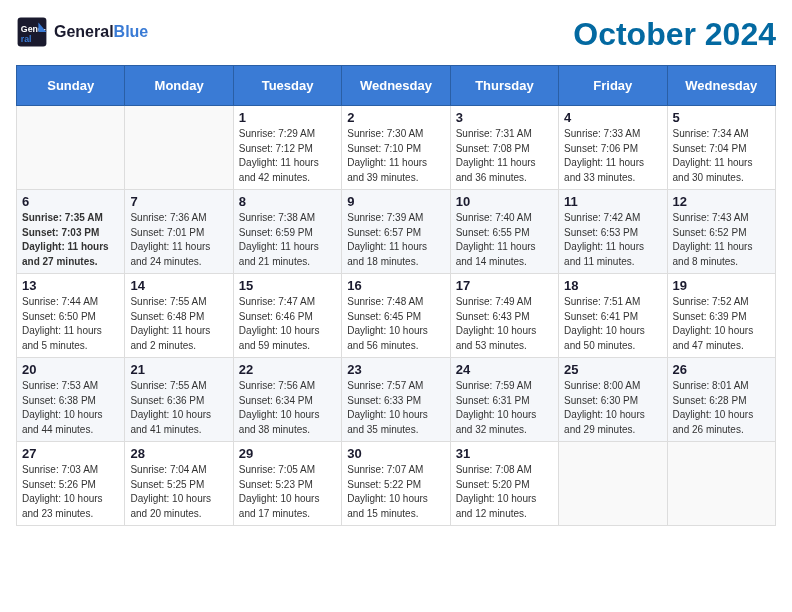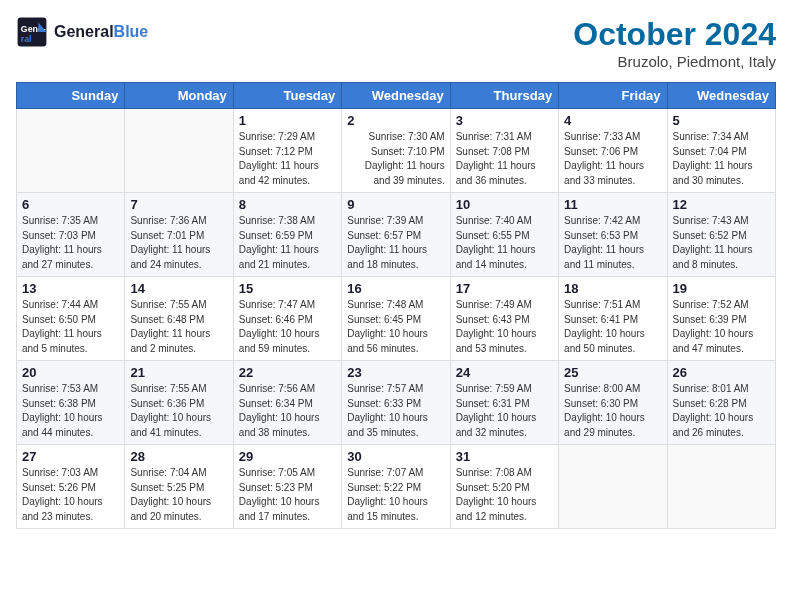--- a/index.html
+++ b/index.html
@@ -38,22 +38,22 @@
       color: #444;
     }
     table {
       width: 100%;
       border-collapse: collapse;
       table-layout: fixed;
     }
     th {
       background-color: #3a7bd5;
       color: #fff;
-      text-align: right;
-      padding: 5px 6px;
+      text-align: center;
+      padding: 12px 6px;
       font-size: 13px;
       font-weight: bold;
       border: 1px solid #2a5fa5;
     }
     td {
       vertical-align: top;
       padding: 4px 5px;
       font-size: 10.5px;
       color: #333;
       border: 1px solid #ddd;
@@ -91,21 +91,20 @@
       <polygon points="28,8 38,20 28,20" fill="#3a7bd5"></polygon>
     </svg>
     <div>
       <div style="font-size:16px;font-weight:bold;color:#1a1a2e;line-height:1.2;">
         <span style="color:#1a1a2e;">General</span><span style="color:#3a7bd5;text-align:right;">Blue</span>
       </div>
     </div>
   </div>
   <div class="title-block">
     <div class="month-title">October 2024</div>
-    <div class="location">Bruzolo, Piedmont, Italy</div>
   </div>
 </div>
 
 <table>
   <thead>
     <tr>
     <th>Sunday</th>
         <th>Monday</th>
         <th>Tuesday</th>
         <th>Wednesday</th>
@@ -120,21 +119,21 @@
         <td class="empty-cell"></td>
         <td>
           <span class="day-num">1</span>
           <div class="cell-text" style="white-space: pre-line;">Sunrise: 7:29 AM
 Sunset: 7:12 PM
 Daylight: 11 hours
 and 42 minutes.</div>
         </td>
         <td>
           <span class="day-num">2</span>
-          <div class="cell-text" style="white-space: pre-line; text-align: right;">Sunrise: 7:30 AM
+          <div class="cell-text" style="white-space: pre-line;">Sunrise: 7:30 AM
 Sunset: 7:10 PM
 Daylight: 11 hours
 and 39 minutes.</div>
         </td>
         <td>
           <span class="day-num">3</span>
           <div class="cell-text" style="white-space: pre-line;">Sunrise: 7:31 AM
 Sunset: 7:08 PM
 Daylight: 11 hours
 and 36 minutes.</div>
@@ -150,21 +149,21 @@
           <span class="day-num">5</span>
           <div class="cell-text" style="white-space: pre-line;">Sunrise: 7:34 AM
 Sunset: 7:04 PM
 Daylight: 11 hours
 and 30 minutes.</div>
         </td>
       </tr>
       <tr>
         <td>
           <span class="day-num">6</span>
-          <div class="cell-text" style="white-space: pre-line;">Sunrise: 7:35 AM
+          <div class="cell-text" style="white-space: pre-line; font-weight: bold;">Sunrise: 7:35 AM
 Sunset: 7:03 PM
 Daylight: 11 hours
 and 27 minutes.</div>
         </td>
         <td>
           <span class="day-num">7</span>
           <div class="cell-text" style="white-space: pre-line;">Sunrise: 7:36 AM
 Sunset: 7:01 PM
 Daylight: 11 hours
 and 24 minutes.</div>

